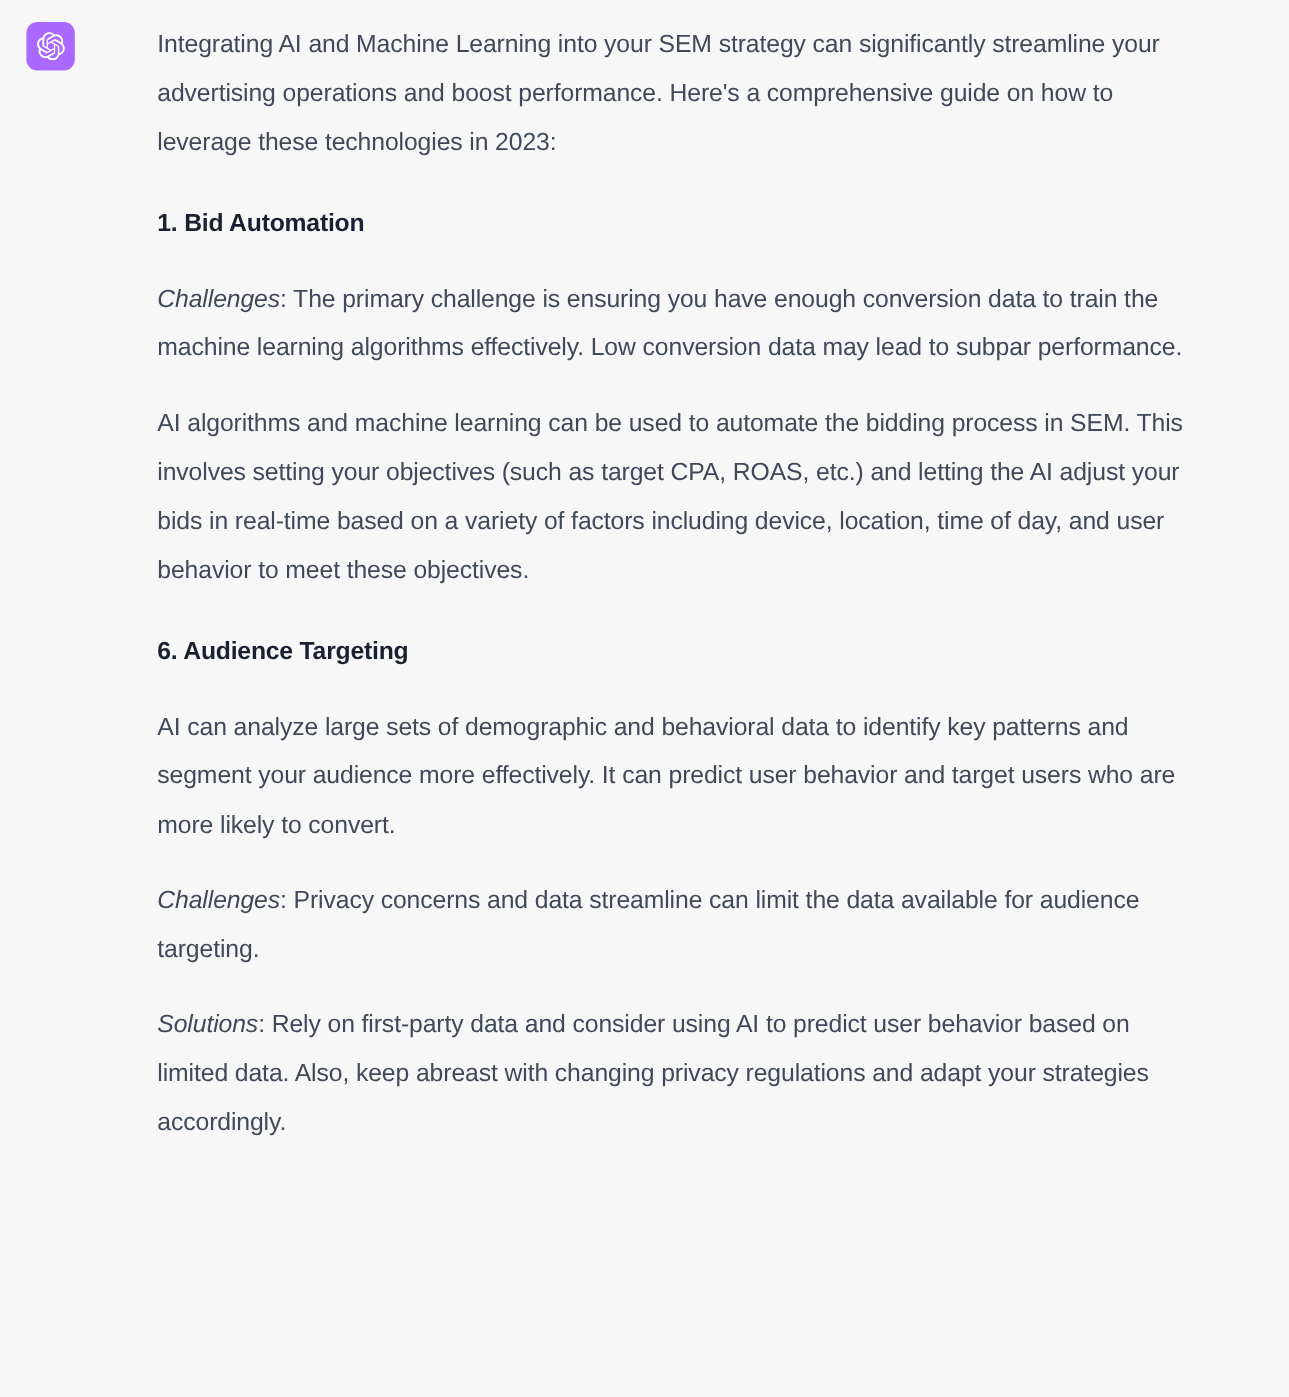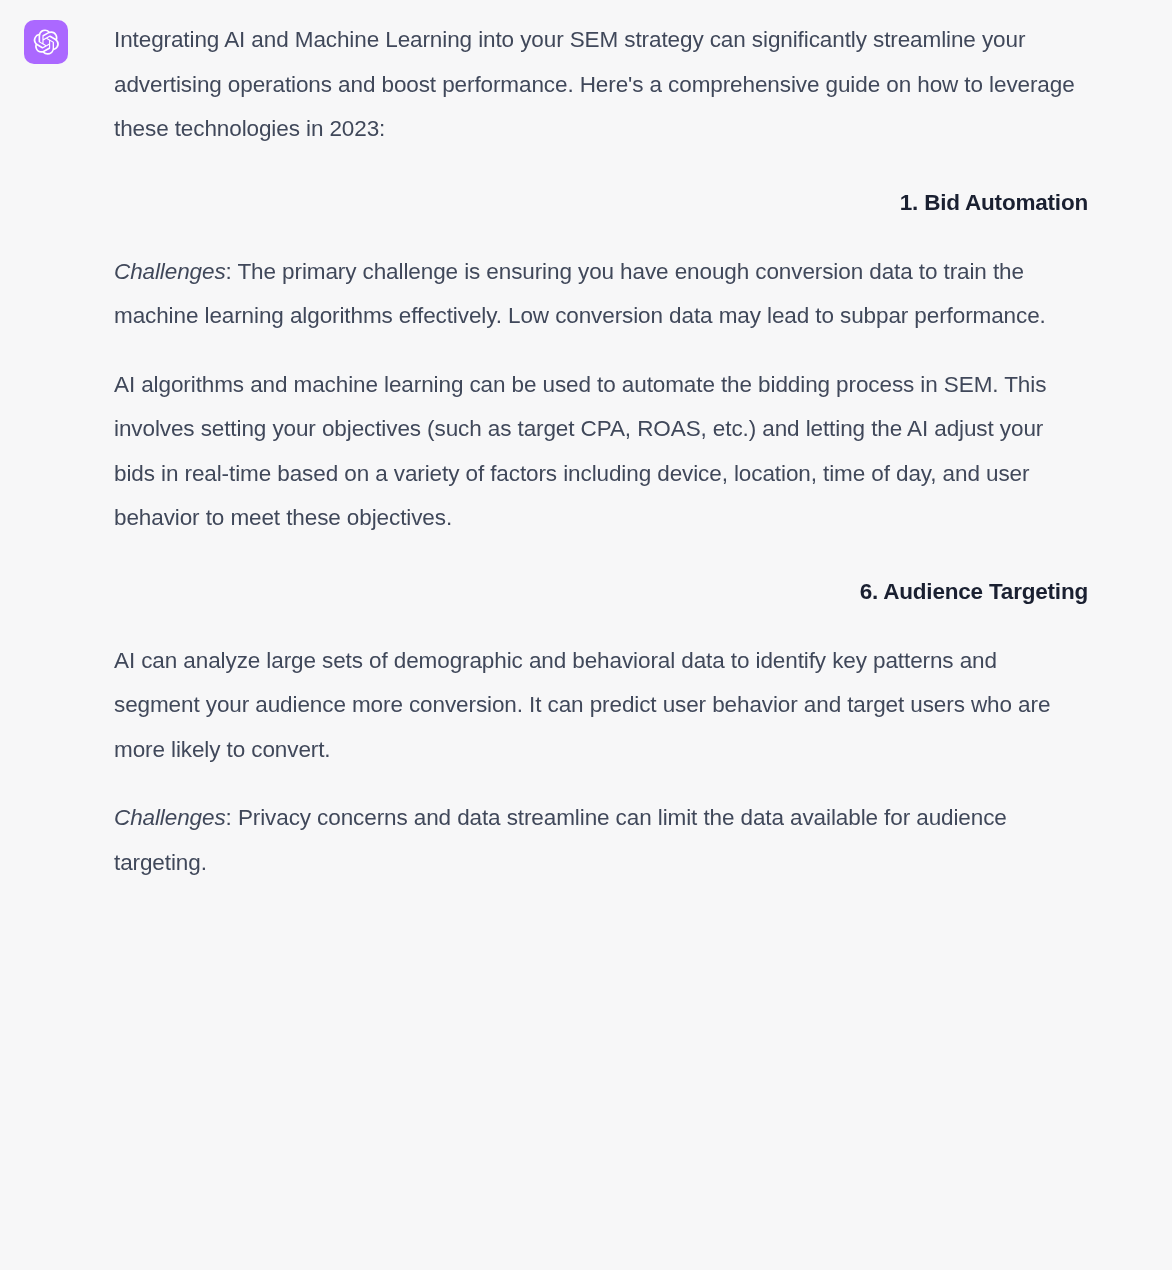--- a/index.html
+++ b/index.html
@@ -13,20 +13,21 @@
     font-family: "Liberation Sans", sans-serif;
     overflow: hidden;
   }
 
   #chat-message {
     display: flex;
     align-items: flex-start;
     padding: 18px 24px 0 24px;
     box-sizing: border-box;
     width: 1112px;
+    gap: 29px;
   }
 
   .avatar {
     width: 44px;
     height: 44px;
     min-width: 44px;
     border-radius: 10px;
     background: #AB68FF;
     display: flex;
     align-items: center;
@@ -48,21 +49,20 @@
     margin: 0 0 24px 0;
   }
 
   .message-body h3 {
     margin: 36px 0 32px 0;
     font-size: 22.5px;
     line-height: 30px;
     font-weight: bold;
     color: #1A2031;
     letter-spacing: -0.2px;
-    text-align: right;
   }
 
   .message-body em {
     font-style: italic;
   }
 
   .last-para {
     margin-bottom: 0 !important;
   }
 </style>
@@ -85,19 +85,20 @@
 
     <h3>1. Bid Automation</h3>
 
     <p><em>Challenges</em><span>: The primary challenge is ensuring you have enough conversion data to train the machine learning algorithms effectively. Low conversion data may lead to subpar performance.</span></p>
 
     <p>AI algorithms and machine learning can be used to automate the bidding process in SEM. This involves setting your objectives (such as target CPA, ROAS, etc.) and letting the AI adjust your bids in real-time based on a variety of factors including device, location, time of day, and user behavior to meet these objectives.</p>
 
 
     <h3>6. Audience Targeting</h3>
 
-    <p>AI can analyze large sets of demographic and behavioral data to identify key patterns and segment your audience more conversion. It can predict user behavior and target users who are more likely to convert.</p>
+    <p>AI can analyze large sets of demographic and behavioral data to identify key patterns and segment your audience more effectively. It can predict user behavior and target users who are more likely to convert.</p>
 
     <p><em>Challenges</em><span>: Privacy concerns and data streamline can limit the data available for audience targeting.</span></p>
 
+    <p class="last-para"><em>Solutions</em><span>: Rely on first-party data and consider using AI to predict user behavior based on limited data. Also, keep abreast with changing privacy regulations and adapt your strategies accordingly.</span></p>
 
   </div>
 </div>
 
 </body></html>

